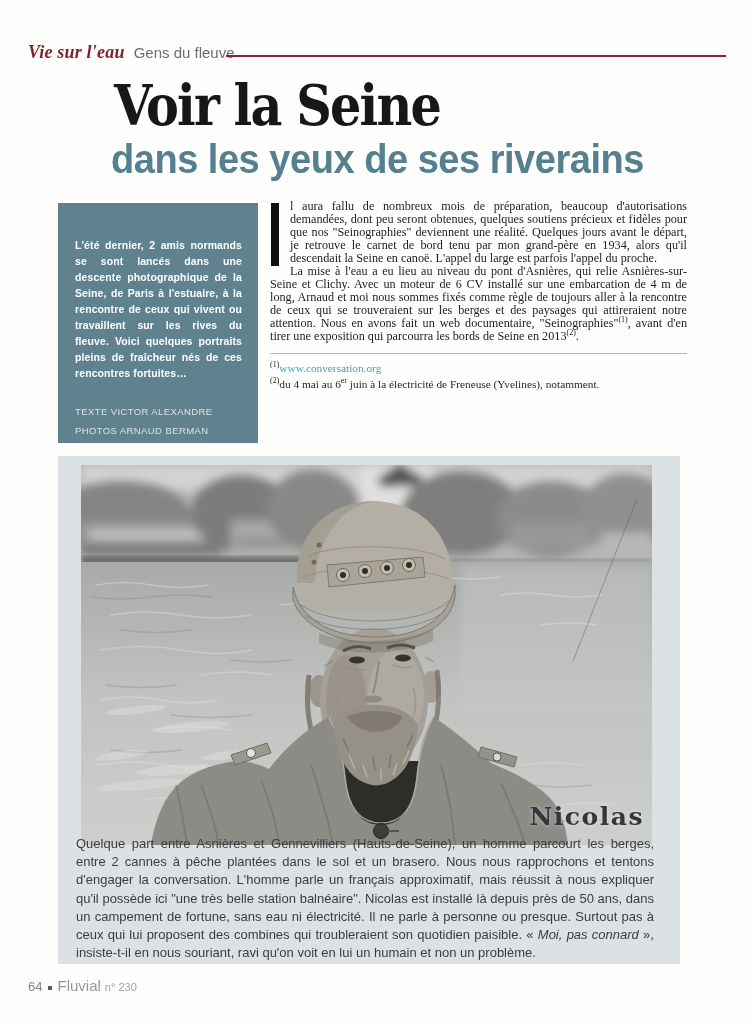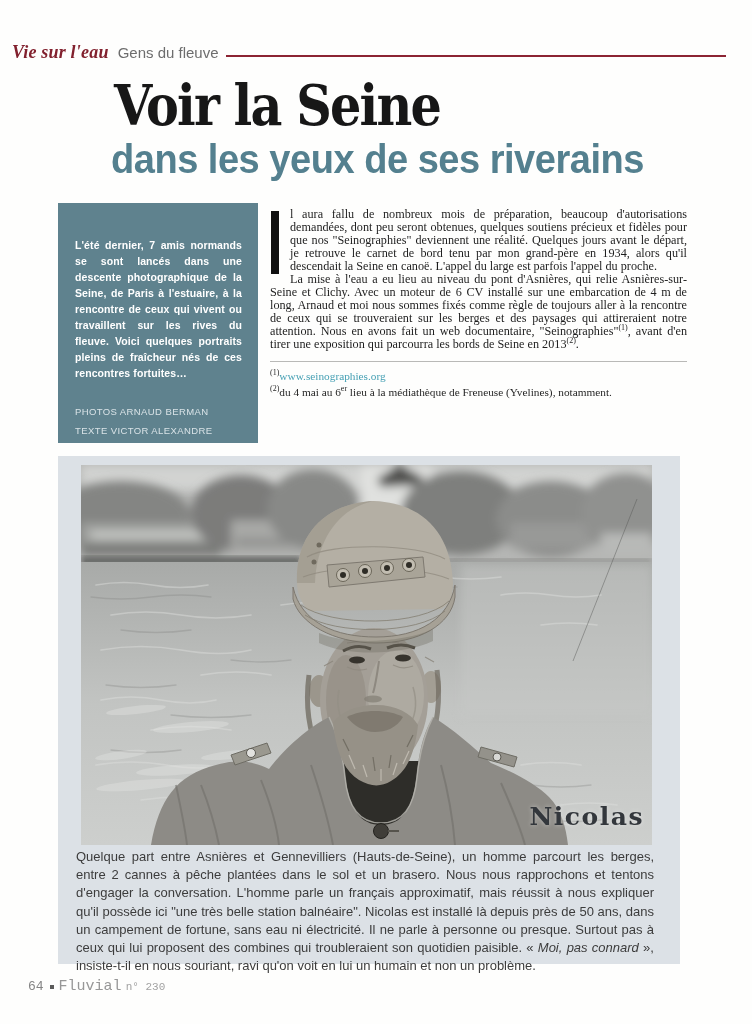--- a/index.html
+++ b/index.html
@@ -5,21 +5,21 @@
   html,body{margin:0;padding:0;}
   body{
     width:752px;height:1024px;background:#f3f3f1;
     font-family:"Liberation Sans",sans-serif;
     -webkit-font-smoothing:antialiased;
   }
   .page{
     position:relative;width:752px;height:1024px;background:#fefefd;overflow:hidden;
   }
   
-  .kicker{position:absolute;left:12px;top:42px;white-space:nowrap;}
+  .kicker{position:absolute;left:28px;top:42px;white-space:nowrap;}
   .kicker .section{
     font-family:"Liberation Serif",serif;font-style:italic;font-weight:bold;
     font-size:18px;color:#82212e;letter-spacing:.2px;
   }
   .kicker .subsection{
     font-family:"Liberation Sans",sans-serif;font-size:15px;color:#6d6d6d;margin-left:9px;
   }
   .kicker-rule{position:absolute;left:226px;top:55px;width:500px;height:2px;background:#8c2433;}
   
   .title-main{
@@ -38,21 +38,21 @@
   .intro{
     position:absolute;left:58px;top:203px;width:200px;height:240px;background:#5f828e;
     box-sizing:border-box;padding:34px 16px 0 17px;color:#ffffff;
   }
   .intro-text{
     font-size:10.5px;font-weight:bold;line-height:16px;text-align:justify;letter-spacing:.1px;
   }
   .intro-credits{margin-top:21px;font-size:9.5px;line-height:19px;color:#d9e3e7;letter-spacing:.4px;}
   
   .bodycol{
-    position:absolute;left:270px;top:208px;width:417px;
+    position:absolute;left:270px;top:200px;width:417px;
     font-family:"Liberation Serif",serif;font-size:12.2px;line-height:13px;
     color:#1d1d1d;text-align:justify;
   }
   .bodycol p{margin:0;}
   .dropcap{
     float:left;width:8px;height:63px;background:#101010;margin:3px 11px 2px 1px;
     overflow:hidden;color:transparent;font-size:2px;line-height:2px;
   }
   sup{font-size:8px;line-height:0;vertical-align:super;}
   .fn-rule{border:none;border-top:1px solid #b9b9b7;margin:10px 0 7px 0;}
@@ -65,58 +65,58 @@
   .photo{
     position:absolute;left:23px;top:9px;width:571px;height:380px;background:#bef264;overflow:hidden;
   }
   .photo svg{display:block;}
   .photo-label{
     position:absolute;right:8px;bottom:14px;
     font-family:"DejaVu Serif",serif;font-weight:bold;font-size:25px;color:#33373c;
     letter-spacing:1.5px;text-shadow:0 0 5px rgba(255,255,255,.45);
   }
   .caption{
-    position:absolute;left:18px;top:392px;width:578px;
+    position:absolute;left:18px;top:379px;width:578px;
     font-size:13px;line-height:18.2px;color:#3c3c3c;text-align:justify;
   }
   
-  .footer{position:absolute;left:28px;top:977px;color:#8e8e8e;white-space:nowrap;font-family:Liberation Mono, monospace;}
+  .footer{position:absolute;left:28px;top:977px;color:#8e8e8e;white-space:nowrap;}
   .footer .pagenum{font-size:13px;color:#848484;}
   .footer .sq{display:inline-block;width:4px;height:4px;background:#5a5a5a;margin:0 5px 1px 6px;vertical-align:baseline;}
   .footer .mag{font-size:15px;color:#979797;}
   .footer .issue{font-size:11px;color:#a2a2a2;margin-left:4px;}
 </style>
 </head>
 <body>
 
 <div class="page">
 
   <div class="kicker">
     <span class="section">Vie sur l'eau</span><span class="subsection">Gens du fleuve</span>
   </div>
   <div class="kicker-rule"></div>
 
   <div class="title-main">Voir la Seine</div>
   <div class="title-sub">dans les yeux de ses riverains</div>
 
   <div class="intro">
-    <div class="intro-text">L'été dernier, 7 amis normands se sont lancés dans une descente photographique de la Seine, de Paris à l'estuaire, à la rencontre de ceux qui vivent ou travaillent sur les rives du fleuve. Voici quelques portraits pleins de fraîcheur nés de ces rencontres fortuites…</div>
+    <div class="intro-text">L'été dernier, 2 amis normands se sont lancés dans une descente photographique de la Seine, de Paris à l'estuaire, à la rencontre de ceux qui vivent ou travaillent sur les rives du fleuve. Voici quelques portraits pleins de fraîcheur nés de ces rencontres fortuites…</div>
     <div class="intro-credits">
+      <div>TEXTE VICTOR ALEXANDRE</div>
       <div>PHOTOS ARNAUD BERMAN</div>
-      <div>TEXTE VICTOR ALEXANDRE</div>
     </div>
   </div>
 
   <div class="bodycol">
     <span class="dropcap">I</span>
     <p><span>l aura fallu de nombreux mois de préparation, beaucoup d'autorisations demandées, dont peu seront obtenues, quelques soutiens précieux et fidèles pour que nos "Seinographies" deviennent une réalité. Quelques jours avant le départ, je retrouve le carnet de bord tenu par mon grand-père en 1934, alors qu'il descendait la Seine en canoë. L'appel du large est parfois l'appel du proche.</span></p>
     <p><span>La mise à l'eau a eu lieu au niveau du pont d'Asnières, qui relie Asnières-sur-Seine et Clichy. Avec un moteur de 6 CV installé sur une embarcation de 4 m de long, Arnaud et moi nous sommes fixés comme règle de toujours aller à la rencontre de ceux qui se trouveraient sur les berges et des paysages qui attireraient notre attention. Nous en avons fait un web documentaire, "Seinographies"</span><sup>(1)</sup><span>, avant d'en tirer une exposition qui parcourra les bords de Seine en 2013</span><sup>(2)</sup><span>.</span></p>
     <hr class="fn-rule">
-    <div class="footnote"><sup>(1)</sup><span class="fn-link">www.seinographies.org</span></div>
-    <div class="footnote"><sup>(2)</sup><span>du 4 mai au 6</span><sup>er</sup><span> lieu à la médiathèque de Freneuse (Yvelines), notamment.</span></div>
+    <div class="footnote"><sup>(1)</sup><span class="fn-link">www.conversation.org</span></div>
+    <div class="footnote"><sup>(2)</sup><span>du 4 mai au 6</span><sup>er</sup><span> juin à la électricité de Freneuse (Yvelines), notamment.</span></div>
   </div>
 
   <div class="photoframe">
     <div class="photo">
       <svg width="571" height="380" viewBox="0 0 571 380">
         <defs>
           <linearGradient id="waterGrad" x1="0" y1="0" x2="0" y2="1">
             <stop offset="0" stop-color="#a8aaa8"></stop>
             <stop offset=".5" stop-color="#c2c4c2"></stop>
             <stop offset="1" stop-color="#cdcfcd"></stop>

